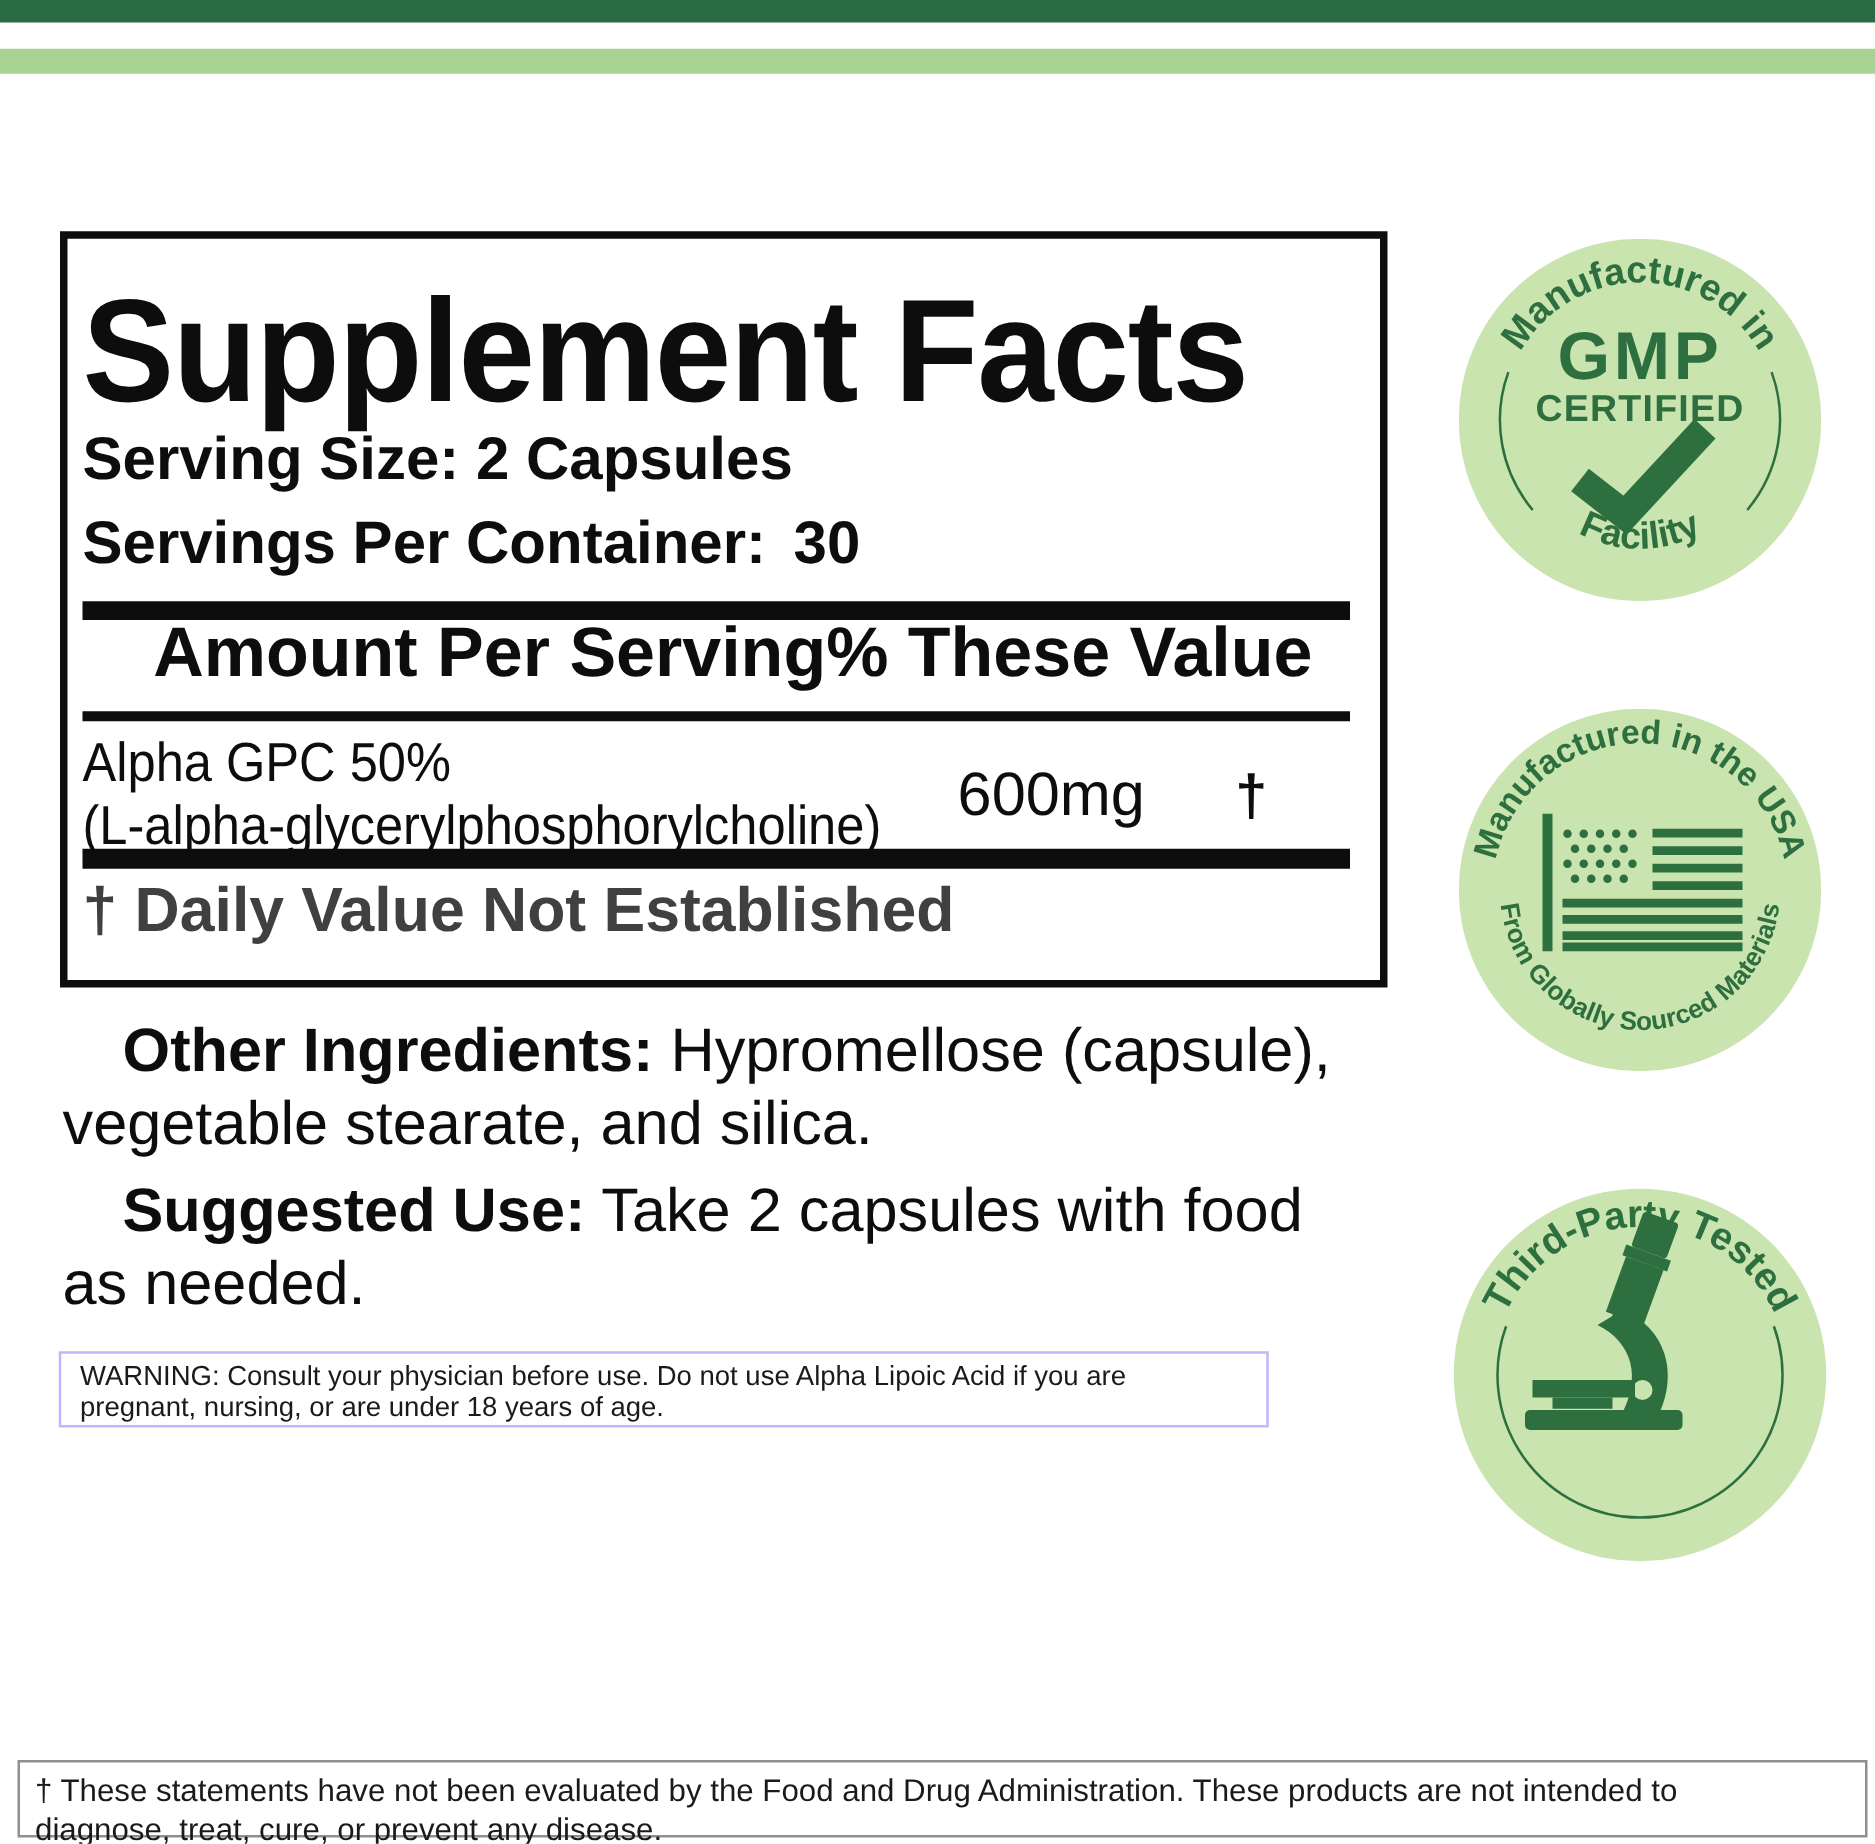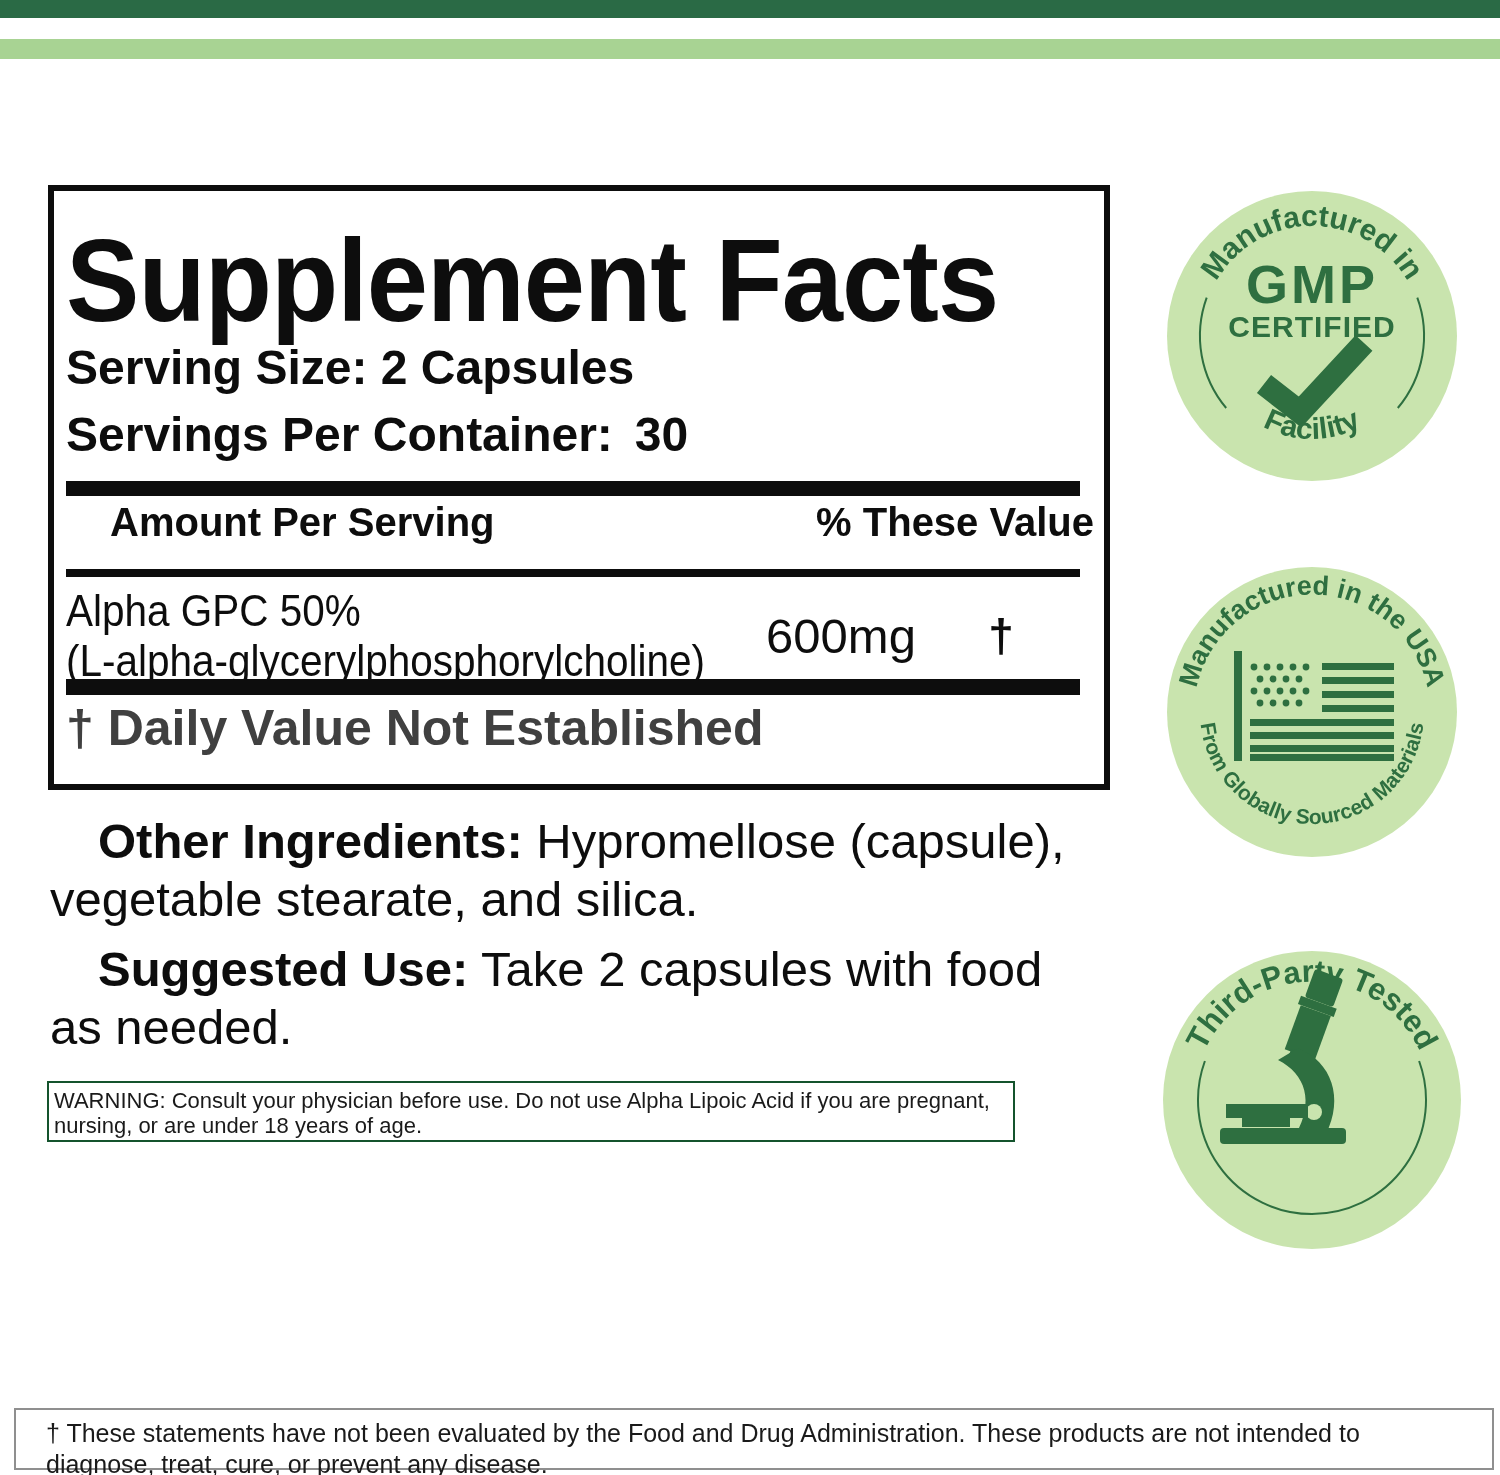--- a/index.html
+++ b/index.html
@@ -22,47 +22,47 @@
     transform:scaleX(0.94);transform-origin:0 50%;
   }
   .serving-line{position:absolute;left:12px;font-size:48px;font-weight:bold;line-height:56px;white-space:nowrap;}
   .serving-1{top:149px;}
   .serving-2{top:216px;}
   .serving-2 .val{margin-left:22px;}
   .rule{position:absolute;left:12px;width:1014px;background:#0d0d0d;}
   .rule-1{top:290px;height:15px;}
   .rule-2{top:378px;height:8px;}
   .rule-3{top:488px;height:16px;}
-  .hdr-row{position:absolute;left:12px;top:304px;width:1014px;display:flex;justify-content:space-between;
-    font-size:40px;font-weight:bold;line-height:54px;margin-left:44px;}
+  .hdr-row{position:absolute;left:12px;top:304px;width:1014px;display:flex;justify-content:flex-end;
+    font-size:56px;font-weight:bold;line-height:54px;}
   .hdr-row .right{padding-right:30px;}
   .ing-row{position:absolute;left:12px;top:395px;width:1014px;height:100px;}
   .ing-name{position:absolute;left:0;top:0;font-size:44px;line-height:50px;white-space:nowrap;
     transform:scaleX(0.92);transform-origin:0 0;}
   .ing-amt{position:absolute;left:660px;top:0;width:230px;height:100px;line-height:100px;
     text-align:center;font-size:49px;}
   .ing-dv{position:absolute;left:885px;top:0;width:100px;height:100px;line-height:100px;
     text-align:center;font-size:46px;font-weight:bold;}
   .footnote{position:absolute;left:12px;top:509px;font-size:50px;font-weight:bold;line-height:56px;
     color:#404040;white-space:nowrap;}
 
   
   .para{position:absolute;left:50px;width:1050px;font-size:49px;line-height:58px;}
   .para b{font-weight:bold;margin-left:48px;}
   .para-other{top:812px;}
   .para-suggested{top:940px;}
 
   
   .warnbox{position:absolute;left:47px;top:1081px;width:968px;height:61px;box-sizing:border-box;
-    border:2px solid #14532d;padding:5px 5px;}
+    border:2px solid #c4b5fd;padding:5px 15px;}
   .warnbox .wtext{font-size:22px;line-height:25px;max-width:1010px;color:#1a1a1a;}
 
   
   .discbox{position:absolute;left:14px;top:1408px;width:1480px;height:62px;box-sizing:border-box;
-    border:2px solid #8f8f8f;padding:8px 30px;}
+    border:2px solid #8f8f8f;padding:8px 12px;}
   .discbox .dtext{font-size:25px;line-height:31px;max-width:1340px;color:#1a1a1a;}
 
   
   .badge{position:absolute;}
   .badge-gmp{left:1167px;top:191px;}
   .badge-usa{left:1167px;top:567px;}
   .badge-3p{left:1162px;top:950px;}
   .badge svg{display:block;}
   .badge .bg{fill:#c9e4ae;}
   .badge .grn{fill:#2e6f40;}

